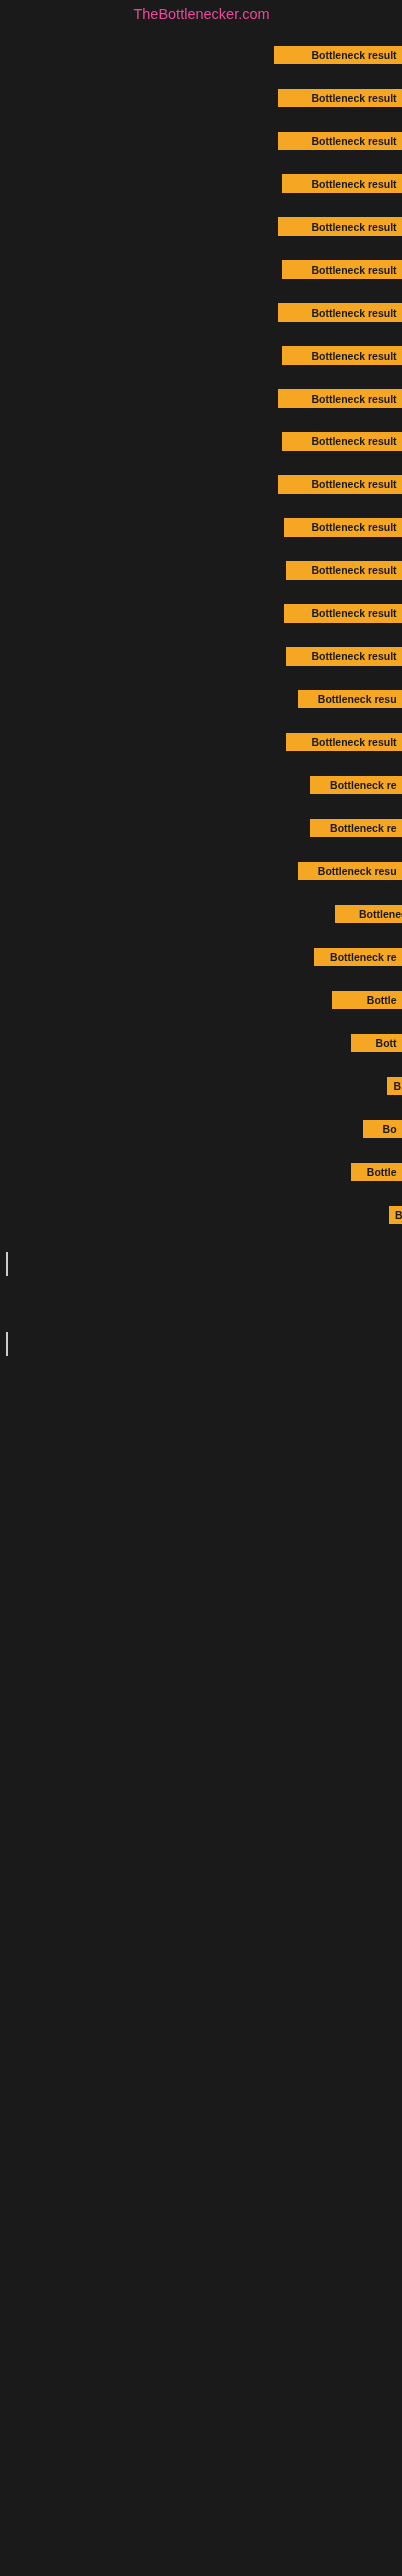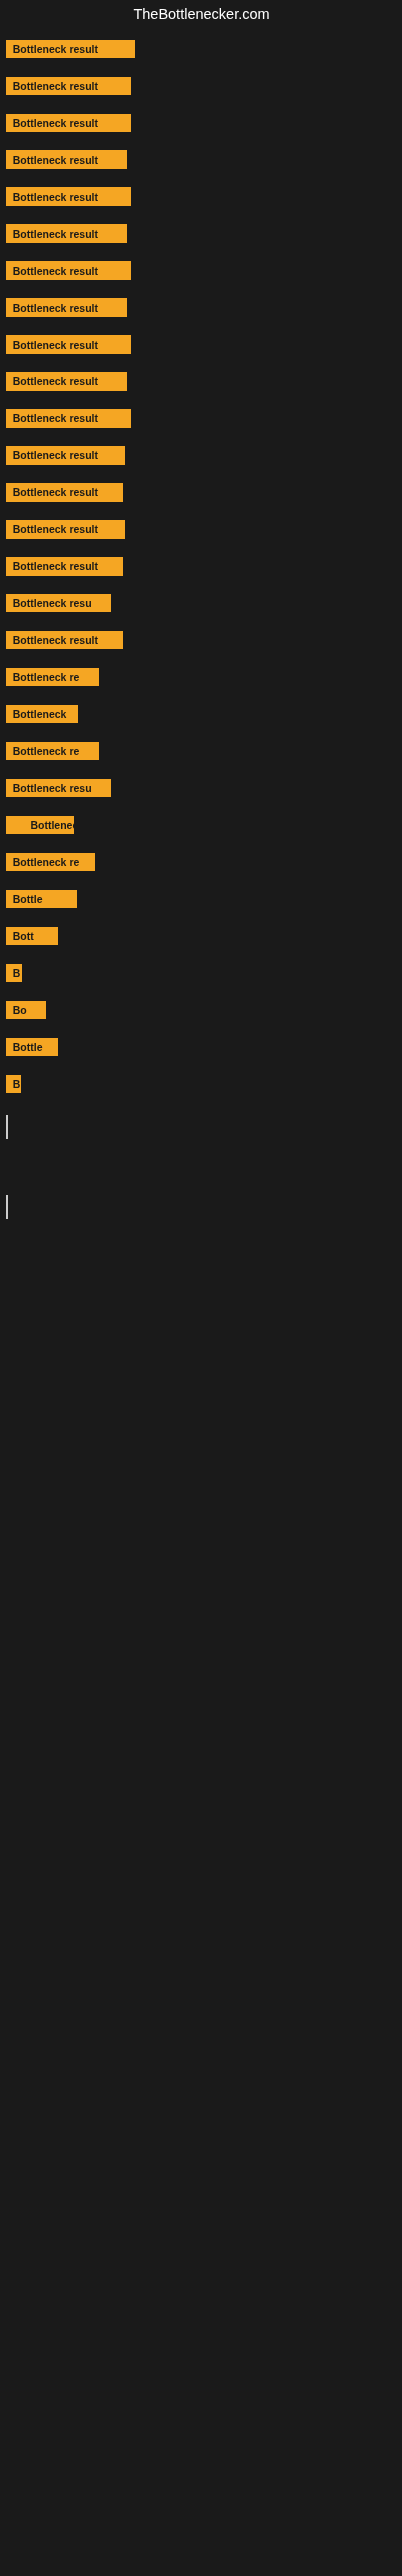--- a/index.html
+++ b/index.html
@@ -11,41 +11,42 @@
     body {
       width: 403px;
       min-height: 2576px;
       background-color: #1a1a1a;
       font-family: Arial, sans-serif;
       position: relative;
     }
 
     .site-title {
       text-align: center;
-      color: #ffffff;
+      color: #ec4899;
       font-size: 14.5px;
       padding: 6.4px 0;
       background-color: #1a1a1a;
     }
 
     .bottleneck-bar {
       background-color: #f5a623;
       color: #1a1a1a;
       font-size: 10.5px;
       font-weight: bold;
       padding: 3.2px 6.4px;
       display: inline-block;
       margin: 4.8px 0 4.8px 6.4px;
       white-space: nowrap;
       overflow: hidden;
     }
 
     .row {
-      margin: 6px 0;
+      margin: 12px 0;
       display: block;
+      text-align: right;
     }
 
     .cursor-line {
       position: absolute;
       left: 6.4px;
       width: 1.6px;
       height: 24px;
       background-color: #cccccc;
     }
   </style>
@@ -68,21 +69,20 @@
     <div class="row"><div class="bottleneck-bar" style="width: 125px;">Bottleneck result</div></div>
     <div class="row"><div class="bottleneck-bar" style="width: 121px;">Bottleneck result</div></div>
     <div class="row"><div class="bottleneck-bar" style="width: 125px;">Bottleneck result</div></div>
     <div class="row"><div class="bottleneck-bar" style="width: 119px;">Bottleneck result</div></div>
     <div class="row"><div class="bottleneck-bar" style="width: 117px;">Bottleneck result</div></div>
     <div class="row"><div class="bottleneck-bar" style="width: 119px;">Bottleneck result</div></div>
     <div class="row"><div class="bottleneck-bar" style="width: 117px;">Bottleneck result</div></div>
     <div class="row"><div class="bottleneck-bar" style="width: 105px;">Bottleneck resu</div></div>
     <div class="row"><div class="bottleneck-bar" style="width: 117px;">Bottleneck result</div></div>
     <div class="row"><div class="bottleneck-bar" style="width: 93px;">Bottleneck re</div></div>
-    <div class="row"><div class="bottleneck-bar" style="width: 72px;">Bottleneck</div></div>
     <div class="row"><div class="bottleneck-bar" style="width: 93px;">Bottleneck re</div></div>
     <div class="row"><div class="bottleneck-bar" style="width: 105px;">Bottleneck resu</div></div>
     <div class="row"><div class="bottleneck-bar" style="width: 68px; padding-left: 24px;">Bottlenec</div></div>
     <div class="row"><div class="bottleneck-bar" style="width: 89px;">Bottleneck re</div></div>
     <div class="row"><div class="bottleneck-bar" style="width: 71px;">Bottle</div></div>
     <div class="row"><div class="bottleneck-bar" style="width: 52px;">Bott</div></div>
     <div class="row"><div class="bottleneck-bar" style="width: 16px;">B</div></div>
     <div class="row"><div class="bottleneck-bar" style="width: 40px;">Bo</div></div>
     <div class="row"><div class="bottleneck-bar" style="width: 52px;">Bottle</div></div>
     <div class="row"><div class="bottleneck-bar" style="width: 14.5px;">B</div></div>

